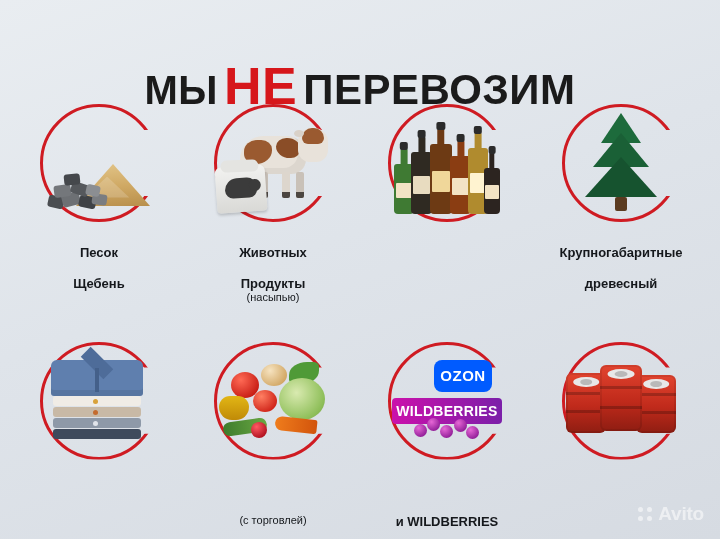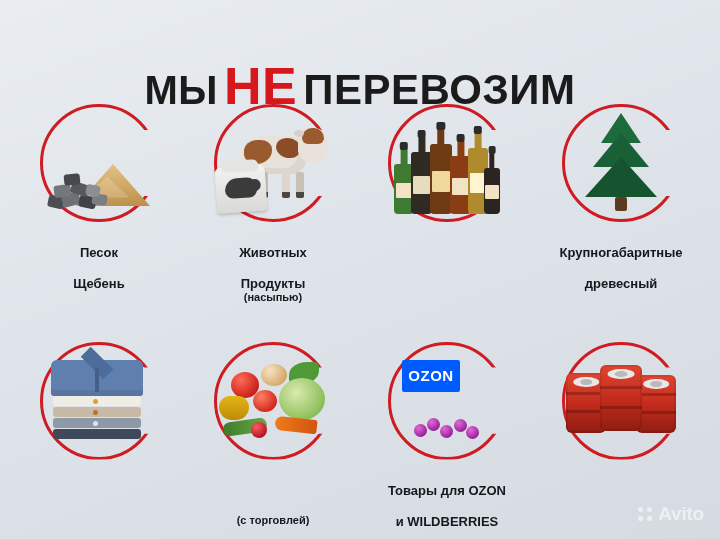--- a/index.html
+++ b/index.html
@@ -99,21 +99,21 @@
     text-align: center;
     font-size: 13px;
     font-weight: 700;
     color: #15181c;
     line-height: 1.18;
     white-space: pre-line;
   }
   .caption .sub {
     display: block;
     font-size: 11px;
-    font-weight: 700;
+    font-weight: 400;
   }
 
   
   .sand {
     position: absolute;
     right: 8px;
     bottom: 16px;
     width: 74px;
     height: 42px;
     background: linear-gradient(175deg, #e3c68a 0%, #cfa863 55%, #b88f4c 100%);
@@ -415,26 +415,26 @@
   .veg .berry   { left: 34px; top: 66px; width: 16px; height: 16px; background: radial-gradient(circle at 35% 30%, #ff5a63, #b1121f 75%); }
 
   
   .marketplaces {
     position: relative;
     width: 110px;
     height: 86px;
   }
   .ozon-box {
     position: absolute;
-    left: 10px;
+    left: 42px;
     top: 2px;
     width: 58px;
     height: 32px;
     background: #005bff;
-    border-radius: 2px;
+    border-radius: 8px;
     display: flex;
     align-items: center;
     justify-content: center;
   }
   .ozon-box .ozon-text {
     color: #ffffff;
     font-size: 15px;
     font-weight: 900;
     letter-spacing: 0.5px;
   }
@@ -719,32 +719,35 @@
       </div>
 
       <div class="cell">
         <div class="circle-wrap">
           <div class="ring"></div>
           <div class="art">
             <div class="marketplaces">
               <div class="ozon-box">
                 <span class="ozon-text">OZON</span>
               </div>
+              <div class="wb-box">
+                <span class="wb-text">WILDBERRIES</span>
+              </div>
               <div class="wb-berries">
                 <i></i>
                   <i></i>
                   <i></i>
                   <i></i>
                   <i></i>
               </div>
             </div>
           </div>
         </div>
         <div class="caption">
-          <span>Товары для OZON</span><br>
+          <br>
           <span>и WILDBERRIES</span>
         </div>
       </div>
 
       <div class="cell">
         <div class="circle-wrap">
           <div class="ring"></div>
           <div class="art">
             <div class="barrels">
               <div class="barrel bar1">

